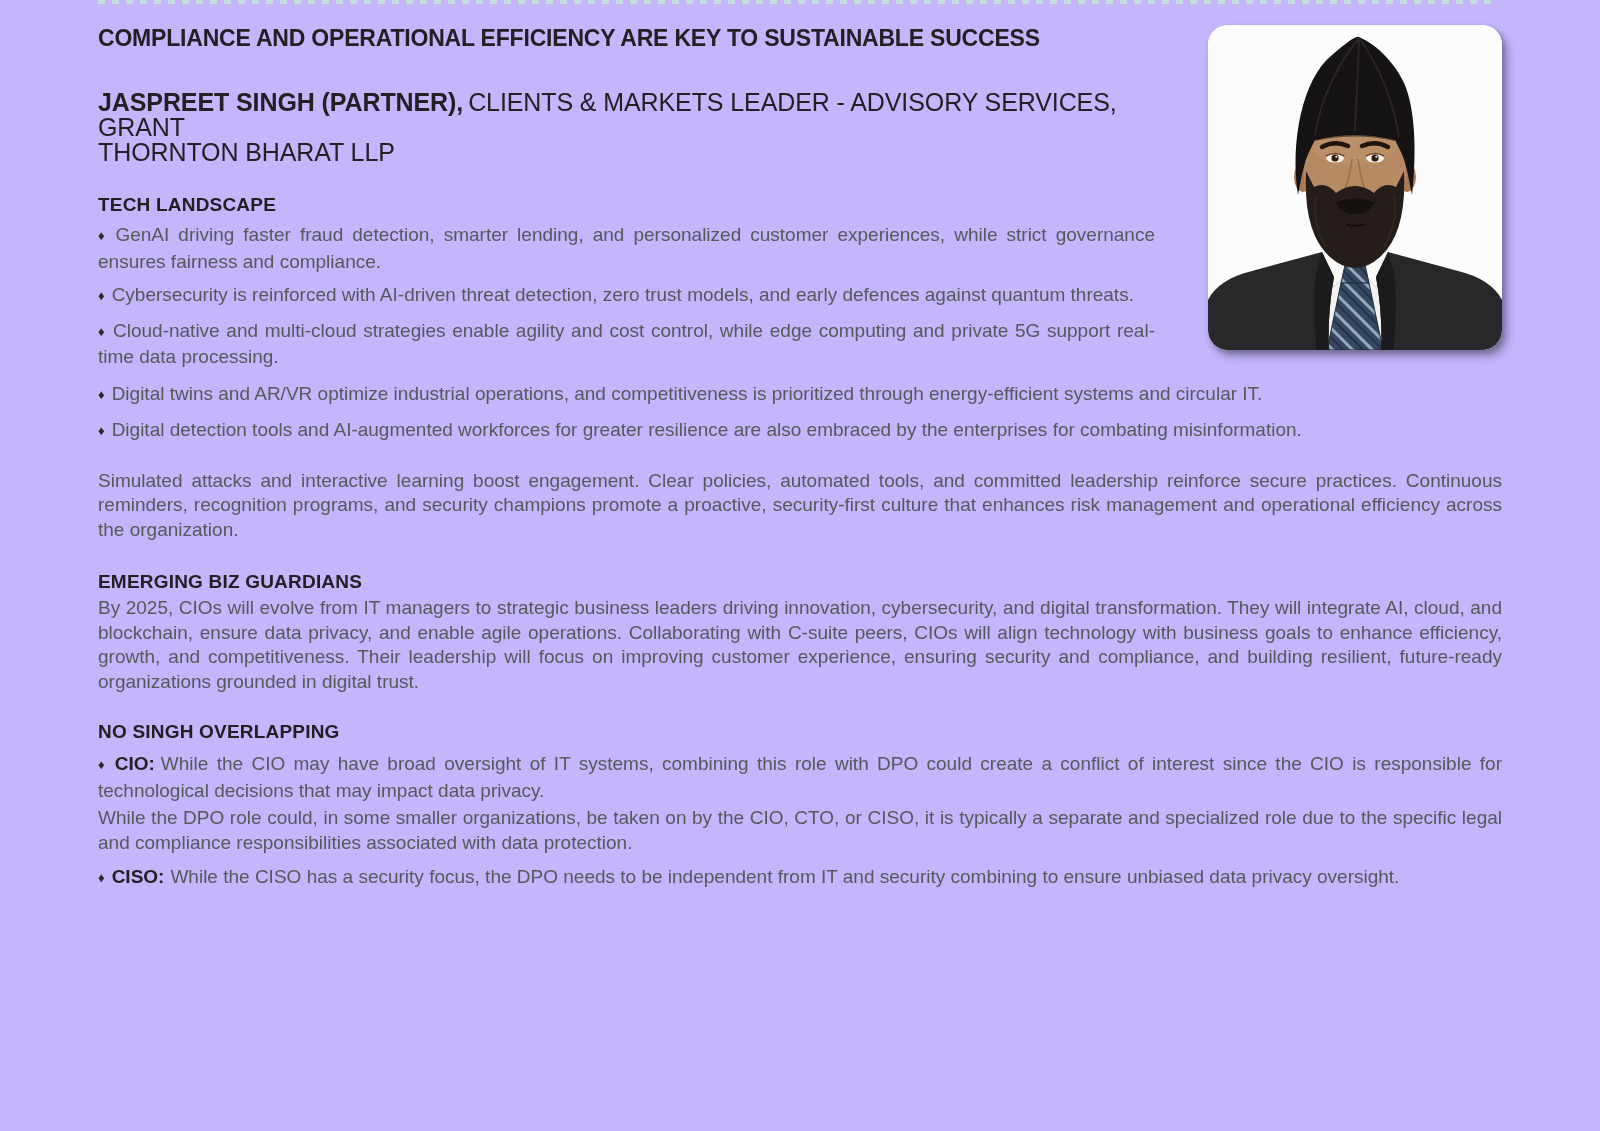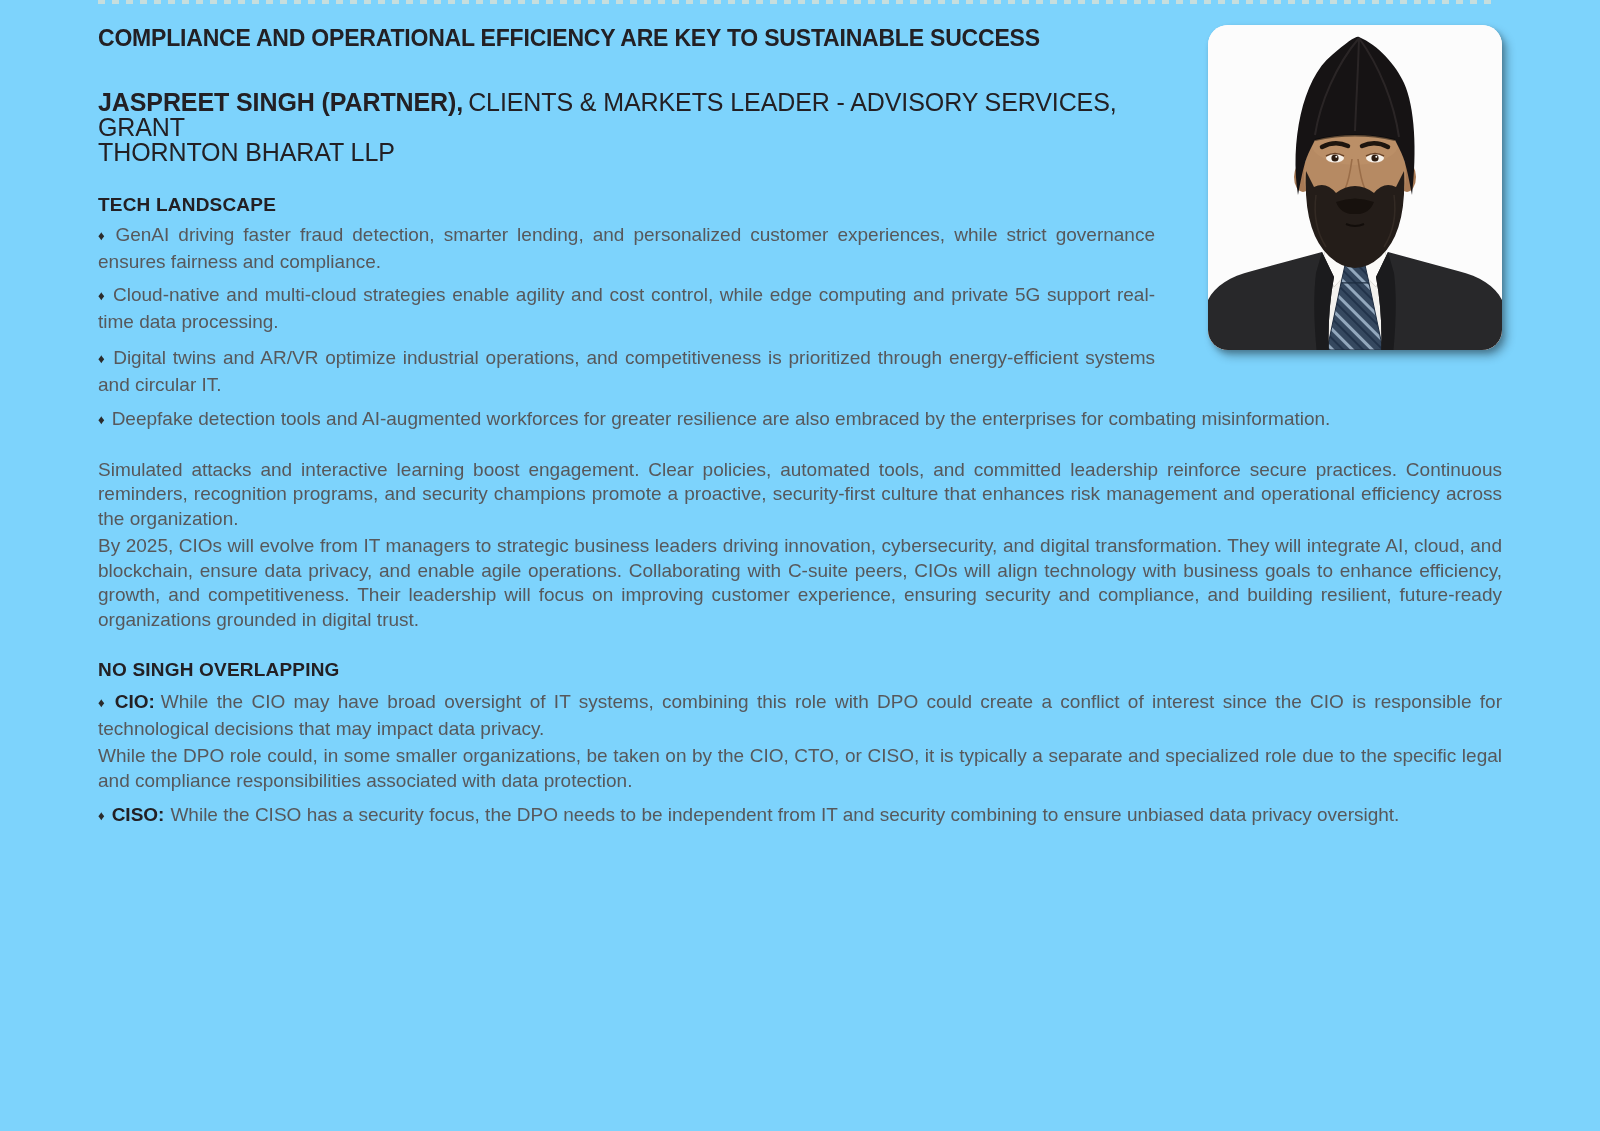--- a/index.html
+++ b/index.html
@@ -2,21 +2,21 @@
 <html><head>
 <meta charset="utf-8">
 <style>
   * { margin: 0; padding: 0; box-sizing: border-box; }
   html, body { background: #ffffff; }
   body {
     width: 1600px; height: 1131px;
     font-family: "Liberation Sans", "DejaVu Sans", sans-serif;
     position: relative; overflow: hidden;
   }
-  .page { position: absolute; inset: 0; background: #7dd3fc; }
+  .page { position: absolute; inset: 0; background: #c4b5fd; }
 
   .dotted-line {
     position: absolute; top: 0; left: 98px; width: 1400px; height: 4px;
     background-image: repeating-linear-gradient(90deg,
       #c6dede 0px, #c6dede 7px, transparent 7px, transparent 14px);
   }
 
   .article {
     position: absolute; top: 0; left: 98px; width: 1404px;
     color: #57585b;
@@ -152,26 +152,28 @@
       </div>
     </div>
 
     <h1 class="headline">COMPLIANCE AND OPERATIONAL EFFICIENCY ARE KEY TO SUSTAINABLE SUCCESS</h1>
 
     <p class="byline"><b>JASPREET SINGH (PARTNER),</b><span>CLIENTS &amp; MARKETS LEADER - ADVISORY SERVICES, GRANT</span><br><span>THORNTON BHARAT LLP</span></p>
 
     <h2 class="section-heading heading-tech">TECH LANDSCAPE</h2>
 
     <p class="para bullet mt7"><span class="diamond">♦</span><span>GenAI driving faster fraud detection, smarter lending, and personalized customer experiences, while strict governance ensures fairness and compliance.</span></p>
+    <p class="para bullet mt9"><span class="diamond">♦</span><span>Cybersecurity is reinforced with AI-driven threat detection, zero trust models, and early defences against quantum threats.</span></p>
     <p class="para bullet mt9"><span class="diamond">♦</span><span>Cloud-native and multi-cloud strategies enable agility and cost control, while edge computing and private 5G support real-time data processing.</span></p>
     <p class="para bullet mt12"><span class="diamond">♦</span><span>Digital twins and AR/VR optimize industrial operations, and competitiveness is prioritized through energy-efficient systems and circular IT.</span></p>
-    <p class="para bullet mt10"><span class="diamond">♦</span><span>Deepfake detection tools and AI-augmented workforces for greater resilience are also embraced by the enterprises for combating misinformation.</span></p>
+    <p class="para bullet mt10"><span class="diamond">♦</span><span>Digital detection tools and AI-augmented workforces for greater resilience are also embraced by the enterprises for combating misinformation.</span></p>
 
     <p class="para closing">Simulated attacks and interactive learning boost engagement. Clear policies, automated tools, and committed leadership reinforce secure practices. Continuous reminders, recognition programs, and security champions promote a proactive, security-first culture that enhances risk management and operational efficiency across the organization.</p>
 
+    <h2 class="section-heading heading-emerging">EMERGING BIZ GUARDIANS</h2>
     <p class="para intro">By 2025, CIOs will evolve from IT managers to strategic business leaders driving innovation, cybersecurity, and digital transformation. They will integrate AI, cloud, and blockchain, ensure data privacy, and enable agile operations. Collaborating with C-suite peers, CIOs will align technology with business goals to enhance efficiency, growth, and competitiveness. Their leadership will focus on improving customer experience, ensuring security and compliance, and building resilient, future-ready organizations grounded in digital trust.</p>
 
     <h2 class="section-heading heading-norole">NO SINGH OVERLAPPING</h2>
     <p class="para bullet mt9"><span class="diamond">♦</span><span class="lead-bold">CIO:</span><span>While the CIO may have broad oversight of IT systems, combining this role with DPO could create a conflict of interest since the CIO is responsible for technological decisions that may impact data privacy.</span></p>
 
     <p class="para intro">While the DPO role could, in some smaller organizations, be taken on by the CIO, CTO, or CISO, it is typically a separate and specialized role due to the specific legal and compliance responsibilities associated with data protection.</p>
     <p class="para bullet mt10"><span class="diamond">♦</span><span class="lead-bold">CISO:</span><span>While the CISO has a security focus, the DPO needs to be independent from IT and security combining to ensure unbiased data privacy oversight.</span></p>
 
   </div>
 </div>

